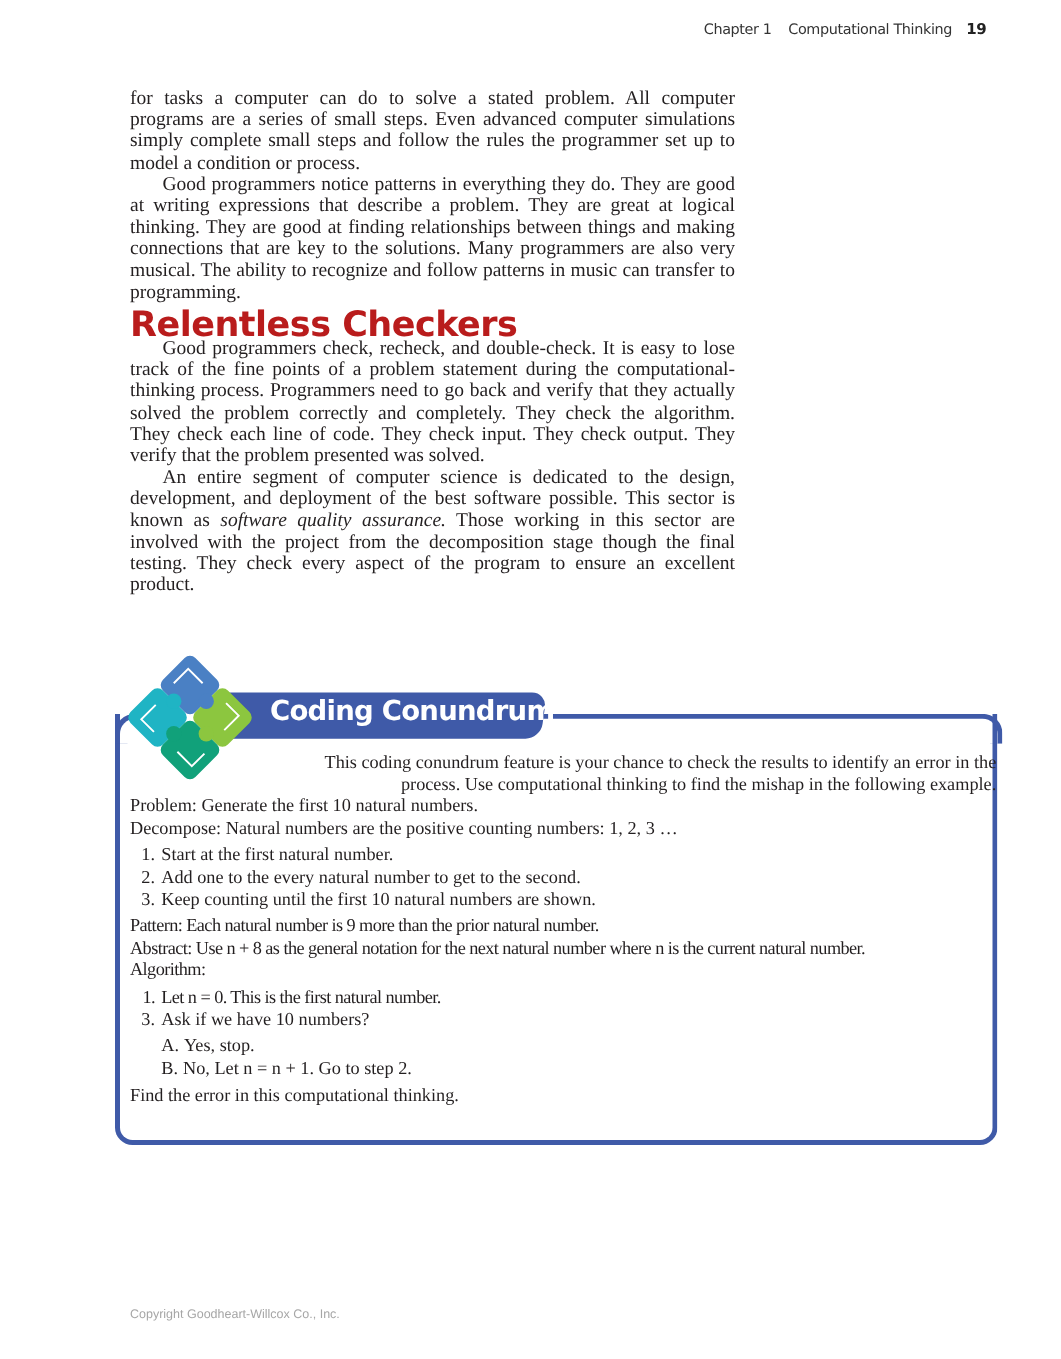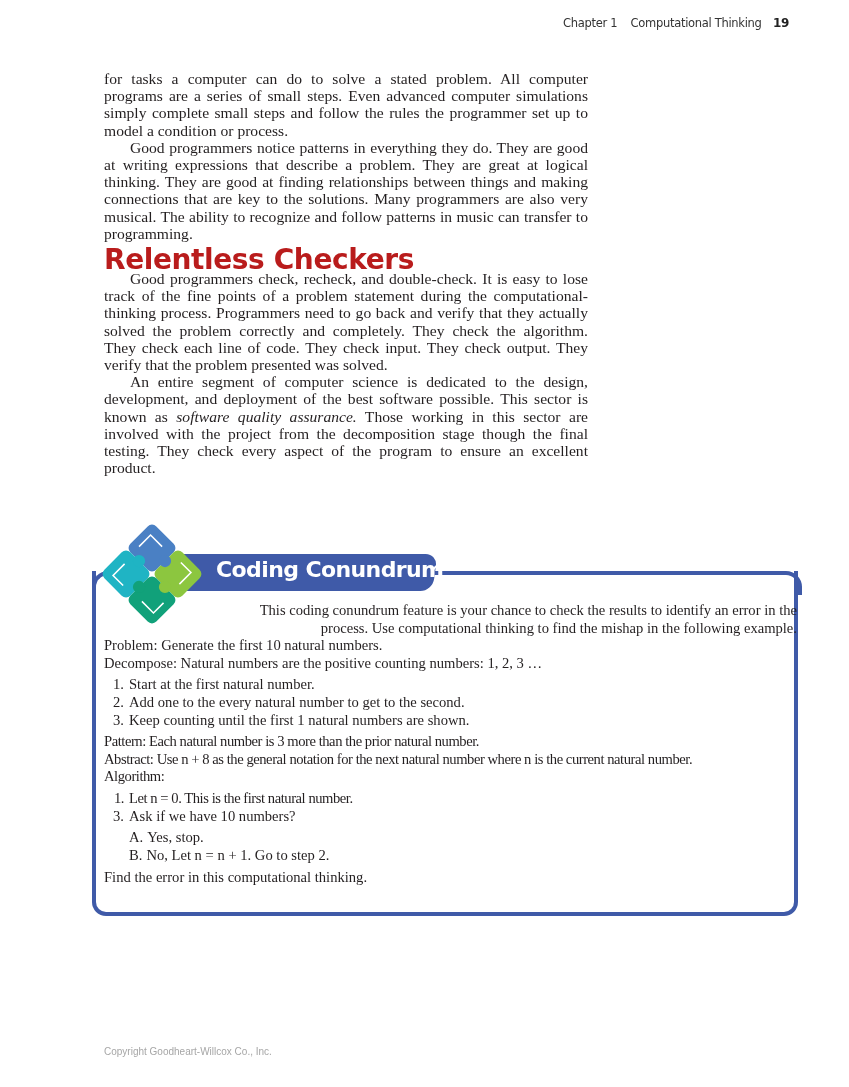--- a/index.html
+++ b/index.html
@@ -100,23 +100,23 @@
 </svg>
 
 <div class="box-text" id="intro">This coding conundrum feature is your chance to check the results to identify an error in the process. Use computational thinking to find the mishap in the following example.</div>
 
 <div class="box-text" id="conundrum-body">
   <div class="line">Problem: Generate the first 10 natural numbers.</div>
   <div class="line">Decompose: Natural numbers are the positive counting numbers: 1, 2, 3 …</div>
   <ol>
     <li><span class="num">1.</span><span>Start at the first natural number.</span></li>
     <li><span class="num">2.</span><span>Add one to the every natural number to get to the second.</span></li>
-    <li><span class="num">3.</span><span>Keep counting until the first 1 natural numbers are shown.</span></li>
+    <li><span class="num">3.</span><span>Keep counting until the first 10 natural numbers are shown.</span></li>
   </ol>
-  <div class="line condensed">Pattern: Each natural number is 3 more than the prior natural number.</div>
+  <div class="line condensed">Pattern: Each natural number is 9 more than the prior natural number.</div>
   <div class="line condensed">Abstract: Use n + 8 as the general notation for the next natural number where n is the current natural number.</div>
   <div class="line condensed">Algorithm:</div>
   <ol class="condensed">
     <li><span class="num">1.</span><span>Let n = 0. This is the first natural number.</span></li>
   </ol>
   <ol style="margin-top:-3px">
     <li><span class="num">3.</span><span>Ask if we have 10 numbers?</span></li>
   </ol>
   <ol class="sub">
     <li><span class="num">A.</span><span>Yes, stop.</span></li>

